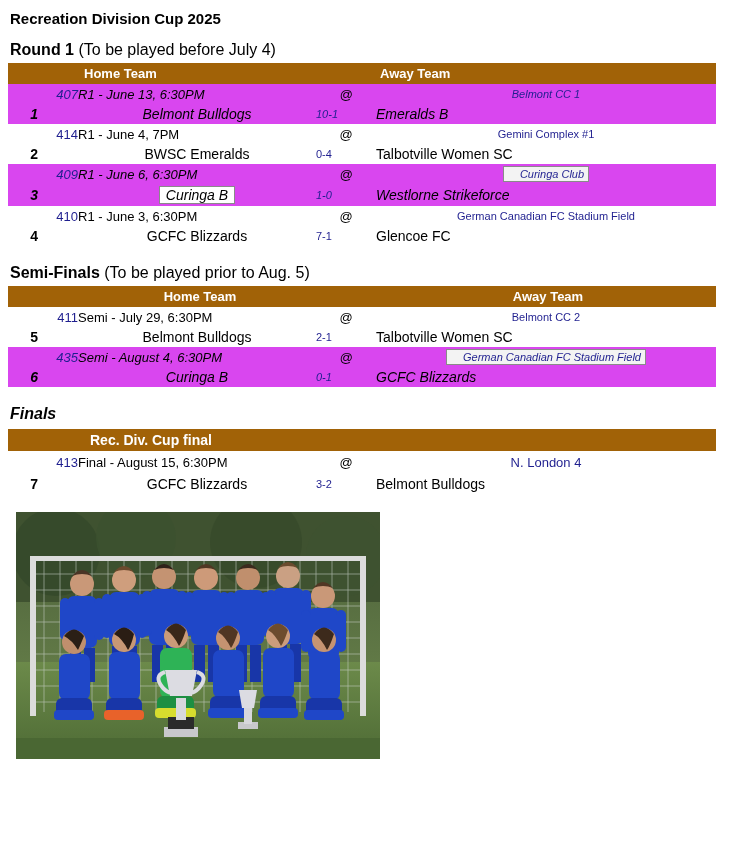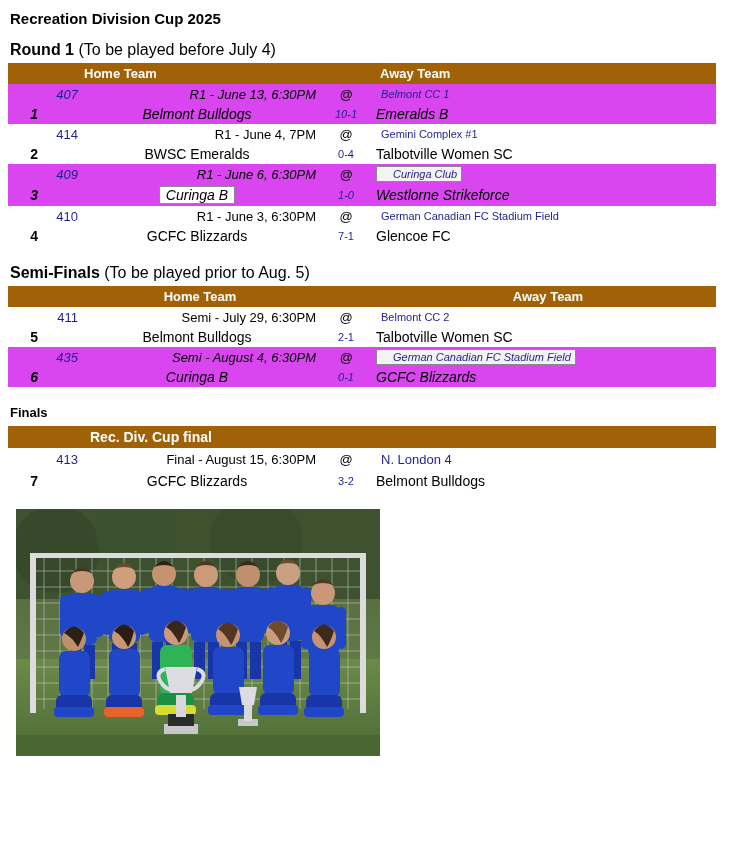--- a/index.html
+++ b/index.html
@@ -71,40 +71,39 @@
     padding-right: 6px;
     font-size: 13px;
   }
   td.matchnum {
     font-weight: bold;
     text-align: right;
     padding-right: 6px;
     font-size: 14px;
   }
   td.when {
-    text-align: right;
+    text-align: left;
     padding-left: 4px;
     font-size: 13px;
   }
   td.hometeam {
     text-align: center;
     font-size: 14px;
   }
   td.at {
     text-align: center;
     color: #000;
     font-size: 13px;
   }
   td.score {
-    text-align: center;
     color: #1f1f8f;
     font-size: 11px;
   }
   td.venue {
-    text-align: left;
+    text-align: center;
     padding-left: 6px;
   }
   td.awayteam {
     text-align: left;
     padding-left: 6px;
     font-size: 14px;
   }
   .venue-link {
     color: #1f1f8f;
     font-size: 11px;
@@ -120,22 +119,23 @@
   .team-box {
     display: inline-block;
     padding: 0 6px;
   }
   .team-box.boxed {
     border: 1px solid #8a8a8a;
     background: #ffffff;
   }
   .finals-head {
     font-weight: bold;
-    font-size: 13px;
+    font-size: 16px;
     margin: 0 0 6px 2px;
+    font-style: italic;
   }
   table.finals col.c-num  { width: 30px; }
   table.finals col.c-id   { width: 40px; }
   table.finals col.c-team { width: 238px; }
   table.finals col.c-at   { width: 60px; }
   table.finals col.c-away { width: 340px; }
   tr.hdr td.h-final {
     text-align: left;
     padding-left: 52px;
     font-size: 14px;

